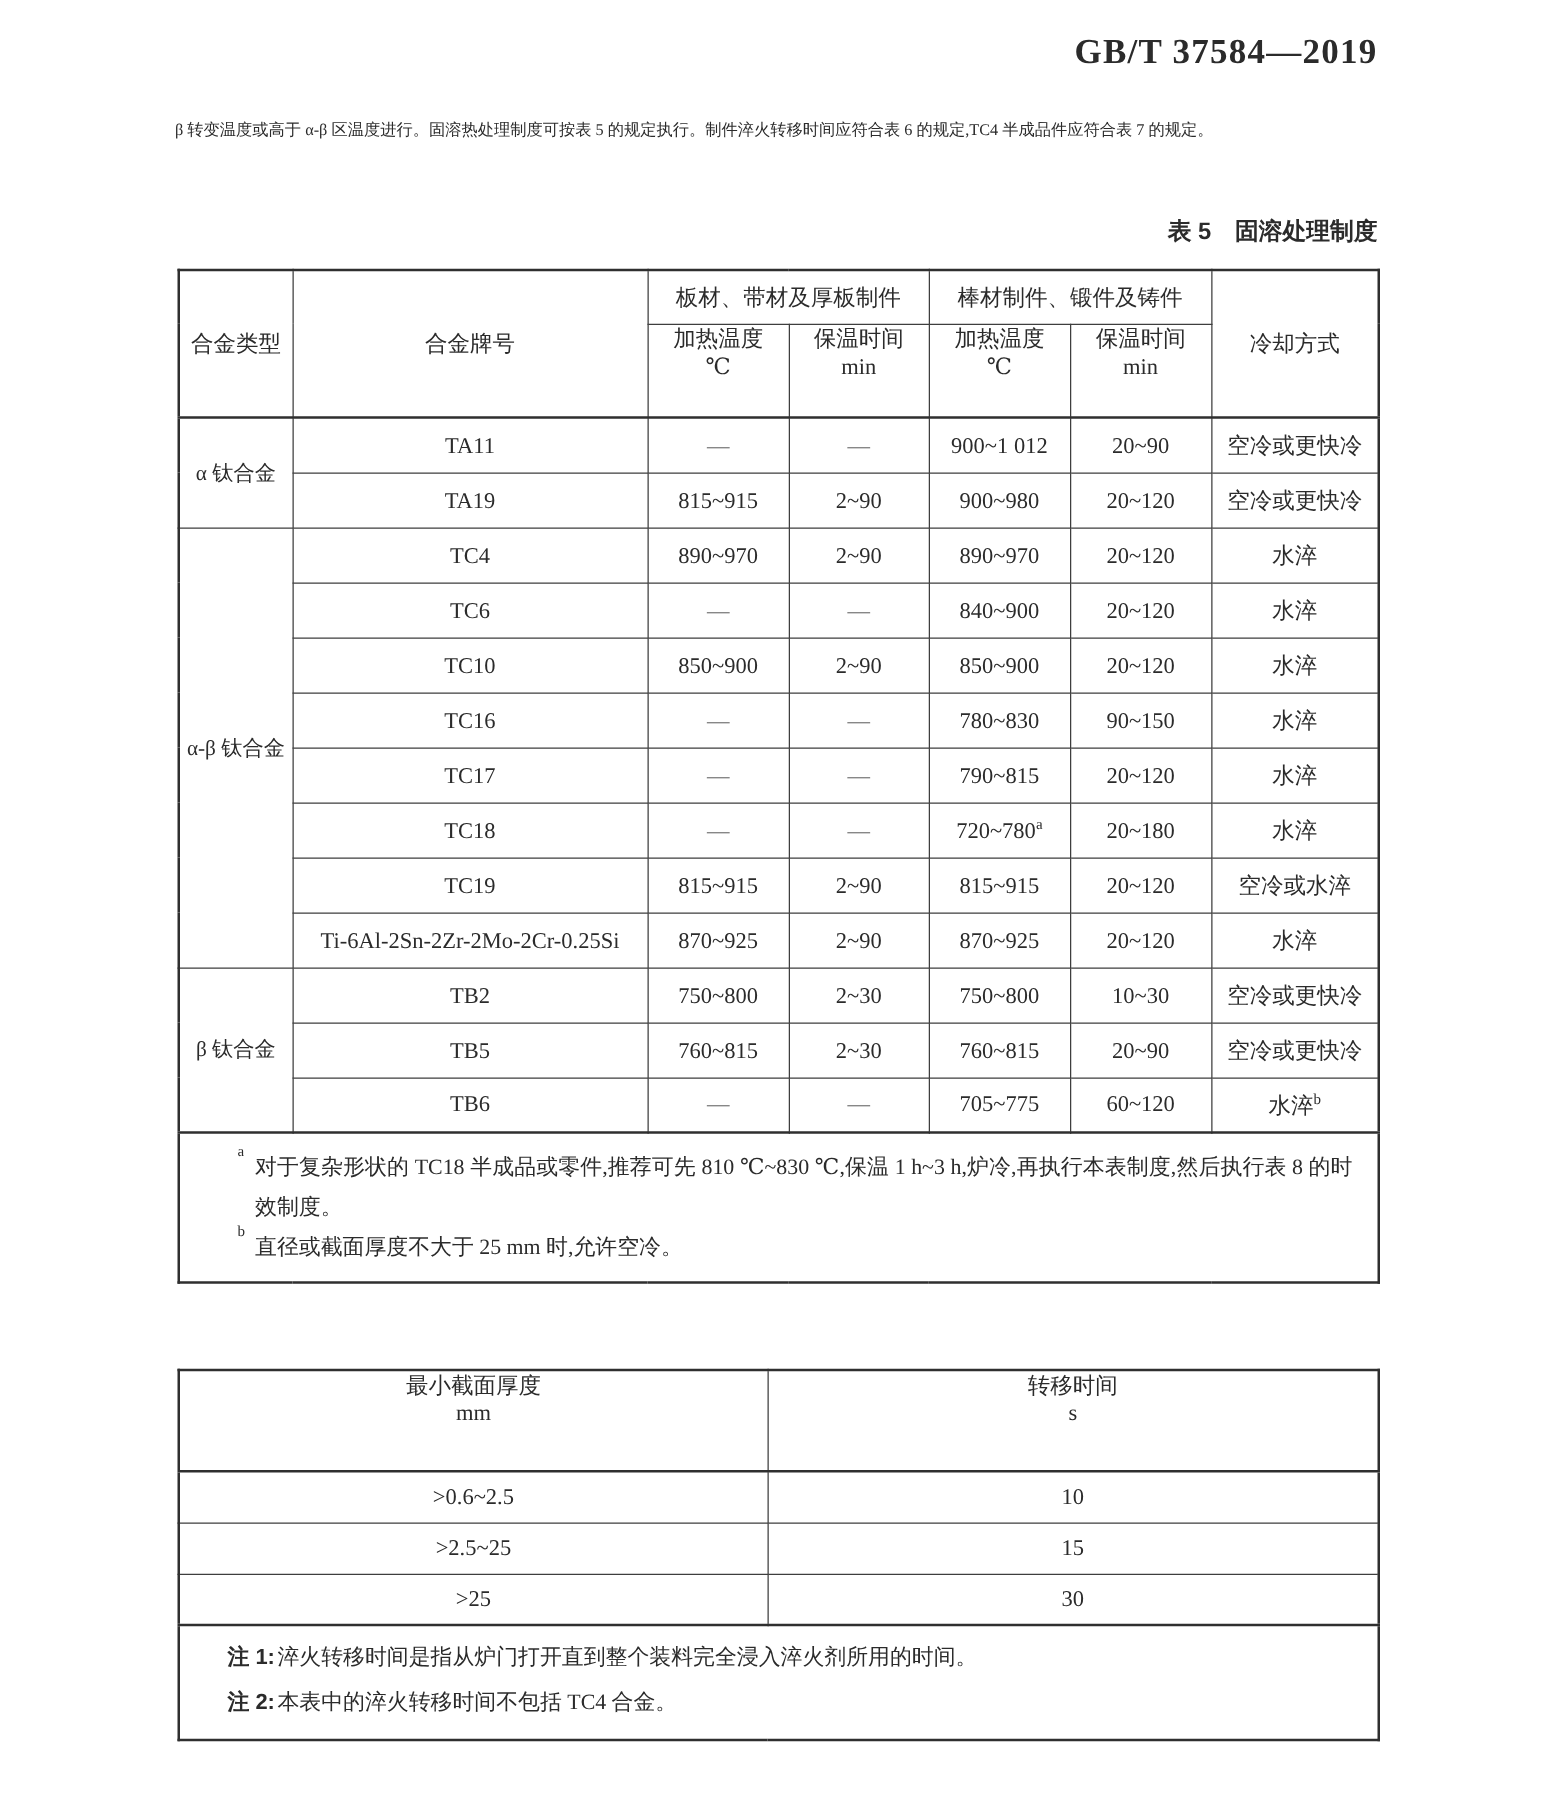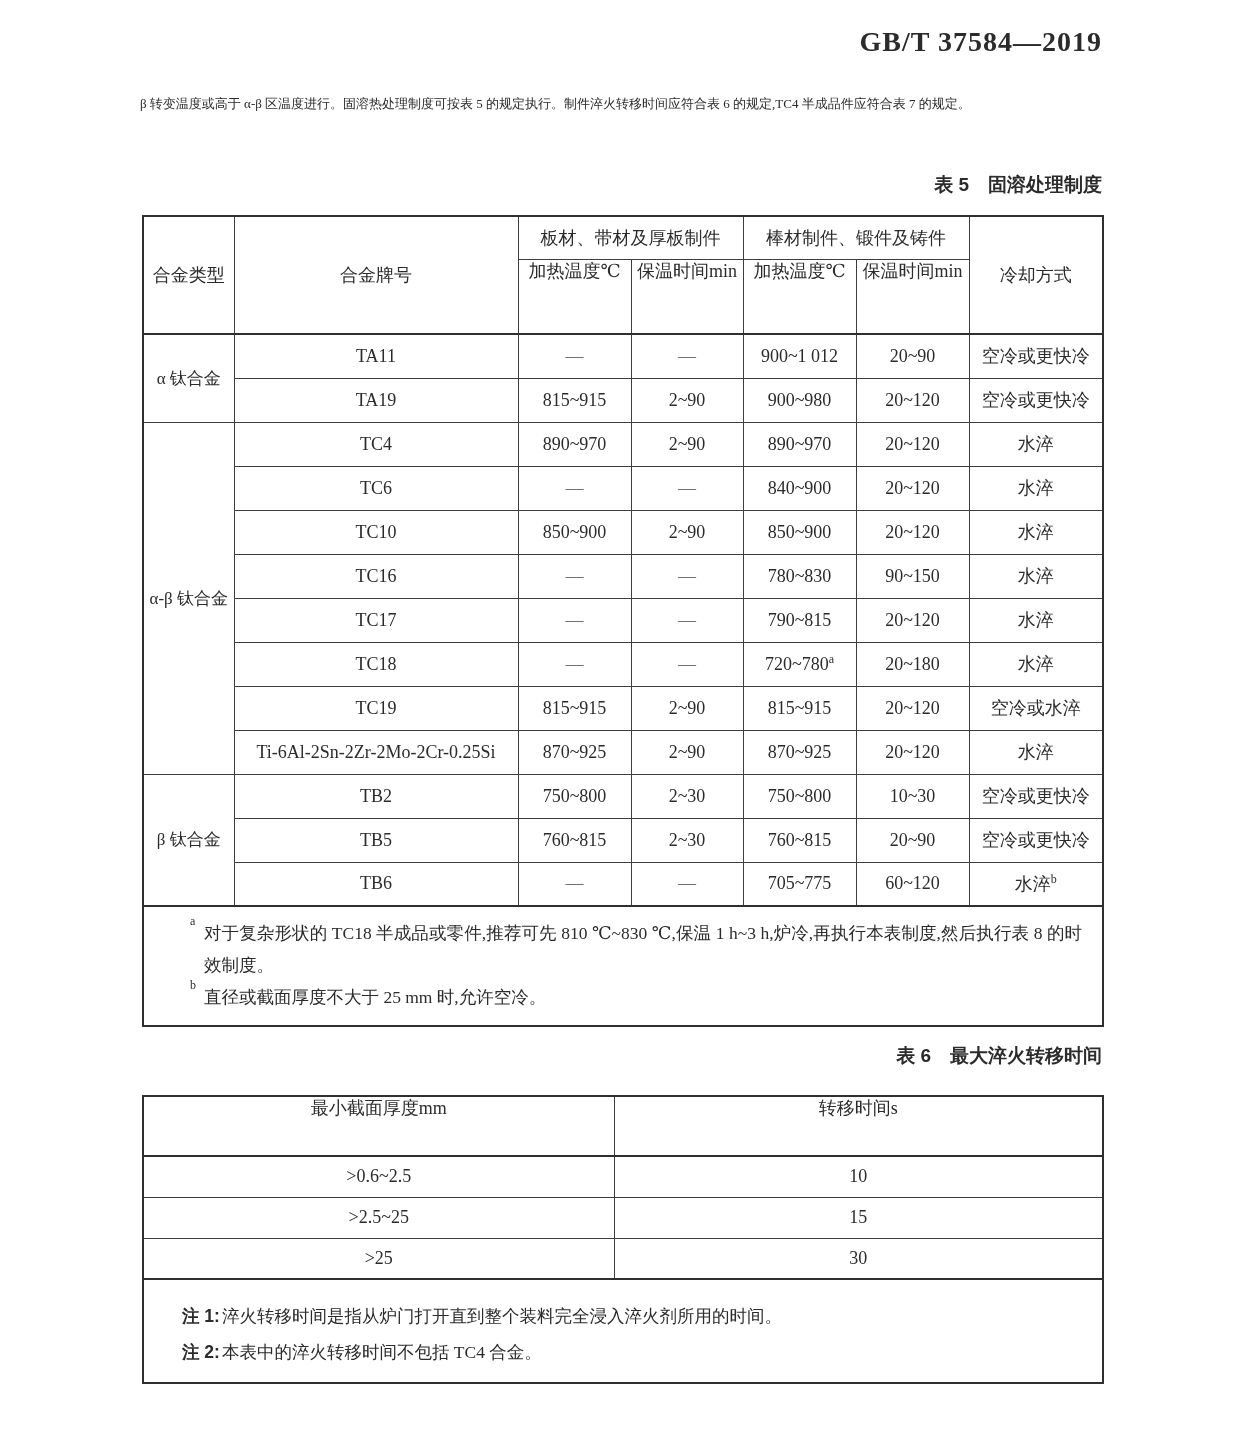--- a/index.html
+++ b/index.html
@@ -38,31 +38,31 @@
   th, td {
     border:1px solid #3e3e3e;
     text-align:center; vertical-align:middle;
     font-weight:normal; padding:0;
   }
   thead { border-bottom:2px solid #2f2f2f; }
   tfoot td { border-top:2px solid #2f2f2f; text-align:left; }
   #t5 thead tr.group-row th { height:43px; }
   #t5 thead tr.sub-row th { height:75px; }
   #t5 tbody td { height:44px; }
-  .two-line { display:flex; flex-direction:row; justify-content:center; height:100%; }
+  .two-line { display:flex; flex-direction:column; justify-content:flex-start; height:100%; }
   .two-line div { line-height:22px; }
   .alloy-type { white-space:nowrap; font-size:17px; }
   .dash { color:#6b6b6b; }
   sup { font-size:12px; line-height:0; }
   .fn-box { padding:10px 20px 12px 0; }
   .fn { position:relative; padding-left:60px; line-height:32px; font-size:17.5px; text-align:justify; }
   .fn sup { position:absolute; left:46px; top:4px; }
-  #t6 thead th { height:60px; }
+  #t6 thead th { height:81px; }
   #t6 tbody td { height:41px; }
-  .notes-box { padding:18px 20px 12px 38px; }
+  .notes-box { padding:6px 20px 12px 38px; }
   .note { line-height:36px; font-size:17.5px; }
   .note-label { font-weight:bold; font-family:"Liberation Sans","DejaVu Sans",sans-serif; margin-right:2px; }
 </style>
 </head>
 <body>
 
 <div class="page">
 
   <div class="doc-number">GB/T 37584—2019</div>
 
@@ -229,21 +229,20 @@
         <td colspan="7">
           <div class="fn-box">
               <div class="fn"><sup>a</sup>对于复杂形状的 TC18 半成品或零件,推荐可先 810 ℃~830 ℃,保温 1 h~3 h,炉冷,再执行本表制度,然后执行表 8 的时效制度。</div>
               <div class="fn"><sup>b</sup>直径或截面厚度不大于 25 mm 时,允许空冷。</div>
             </div>
         </td>
       </tr>
     </tfoot>
   </table>
 
-  <h3 class="tbl-title" id="t6-title">表 6　最大淬火转移时间</h3>
 
   <table id="t6">
     <colgroup>
       <col style="width:471px">
         <col style="width:489px">
     </colgroup>
     <thead>
       <tr>
         <th>
           <div class="two-line">

